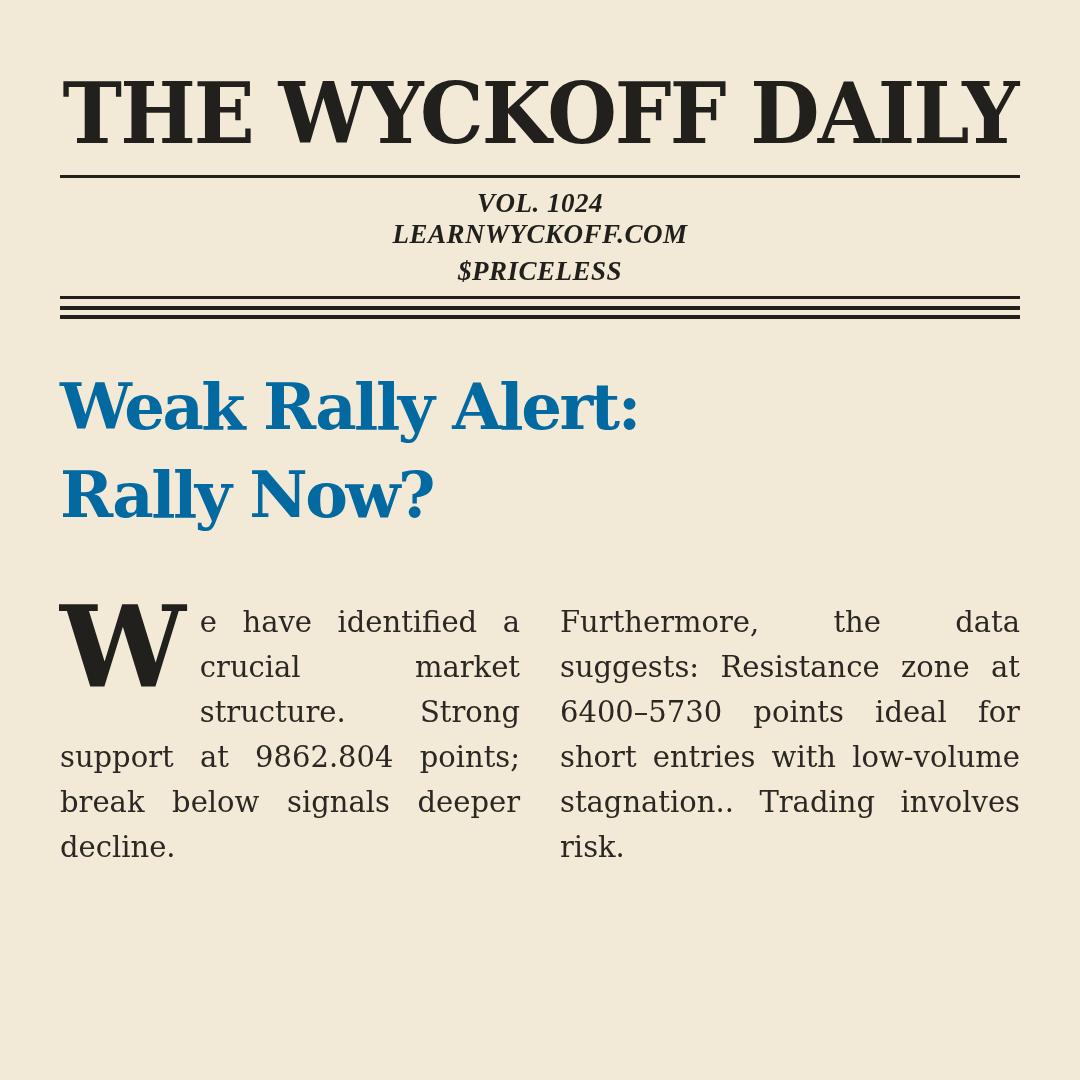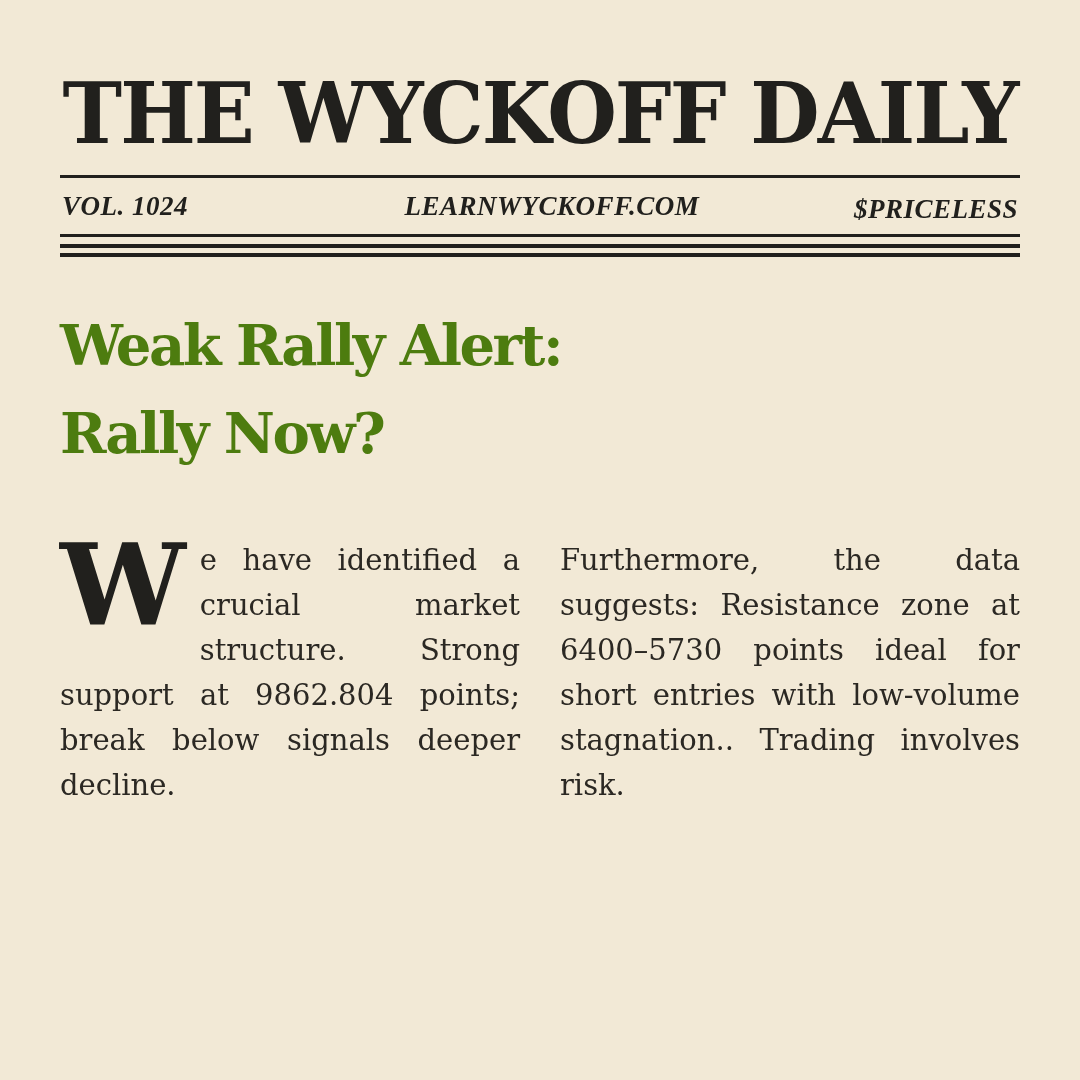--- a/index.html
+++ b/index.html
@@ -34,38 +34,39 @@
   }
   .rule-top { margin-top: 17px; }
   .infobar {
     display: flex;
     align-items: center;
     padding: 10px 2px 9px 2px;
     font-style: italic;
     font-weight: 700;
     font-size: 27px;
     letter-spacing: 0.5px;
+    flex-direction: column;
   }
   .infobar .cell { flex: 1; }
   .cell-center { text-align: right; }
   .cell-right { text-align: right; margin-top: 6px; }
   .rule-double {
     height: 5px;
     border-top: 4px solid #21201d;
     border-bottom: 4px solid #21201d;
     margin-top: 7px;
   }
   .headline {
     margin: 44px 0 0 0;
     font-family: "DejaVu Serif", serif;
     font-weight: 700;
-    font-size: 56px;
+    font-size: 64px;
     line-height: 88px;
     letter-spacing: -2.5px;
-    color: #4d7c0f;
+    color: #0369a1;
   }
   .headline span { display: block; }
   .article {
     display: flex;
     gap: 40px;
     margin-top: 32px;
   }
   .col {
     flex: 1;
     font-family: "DejaVu Serif", serif;

